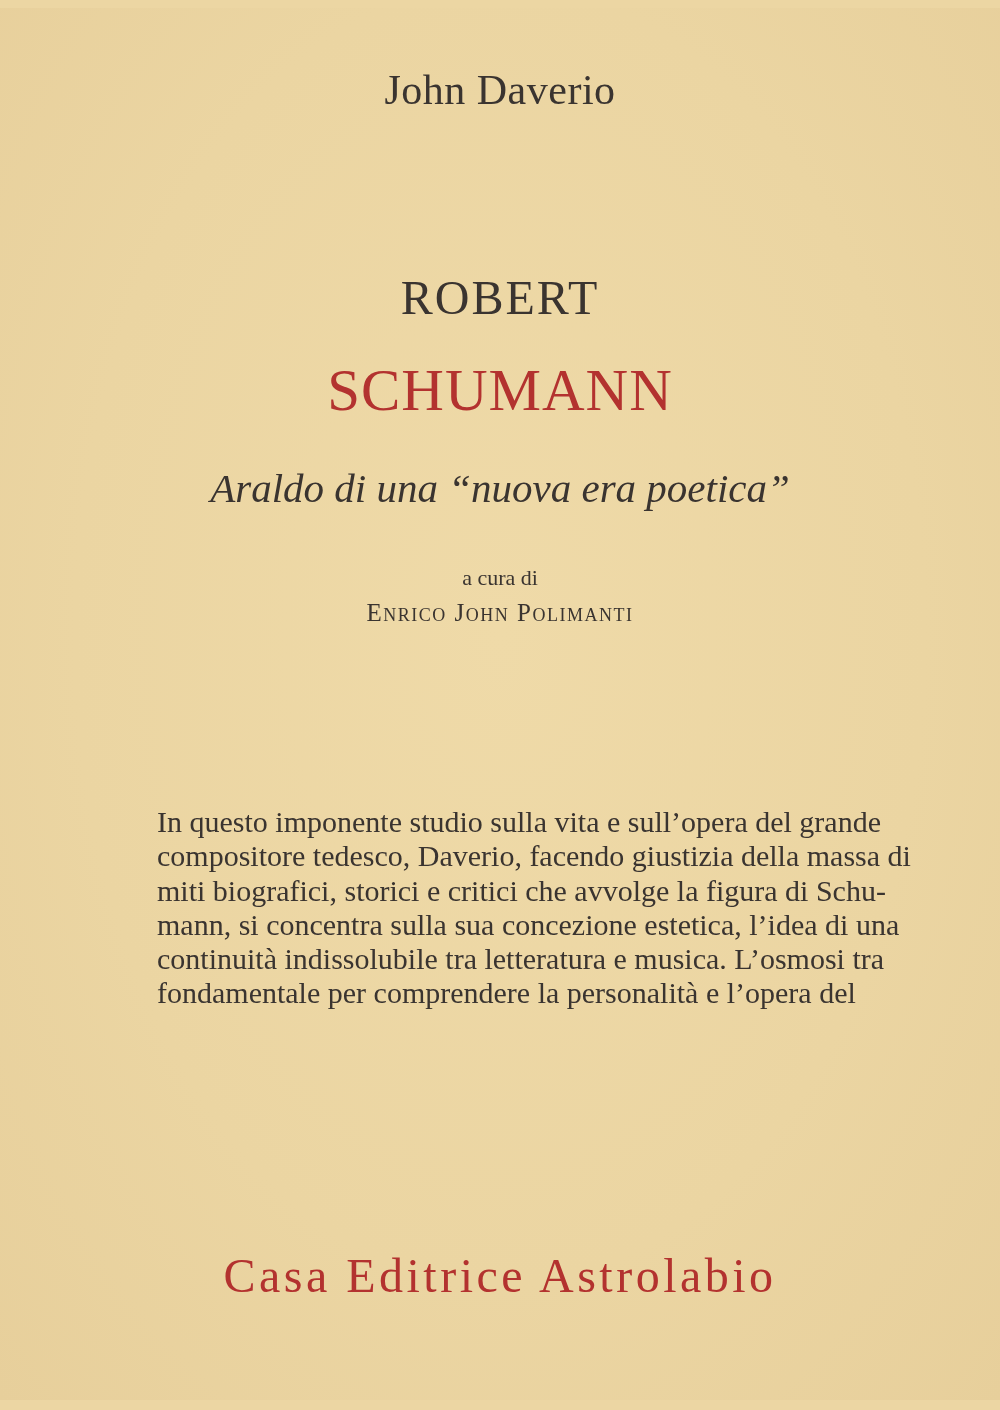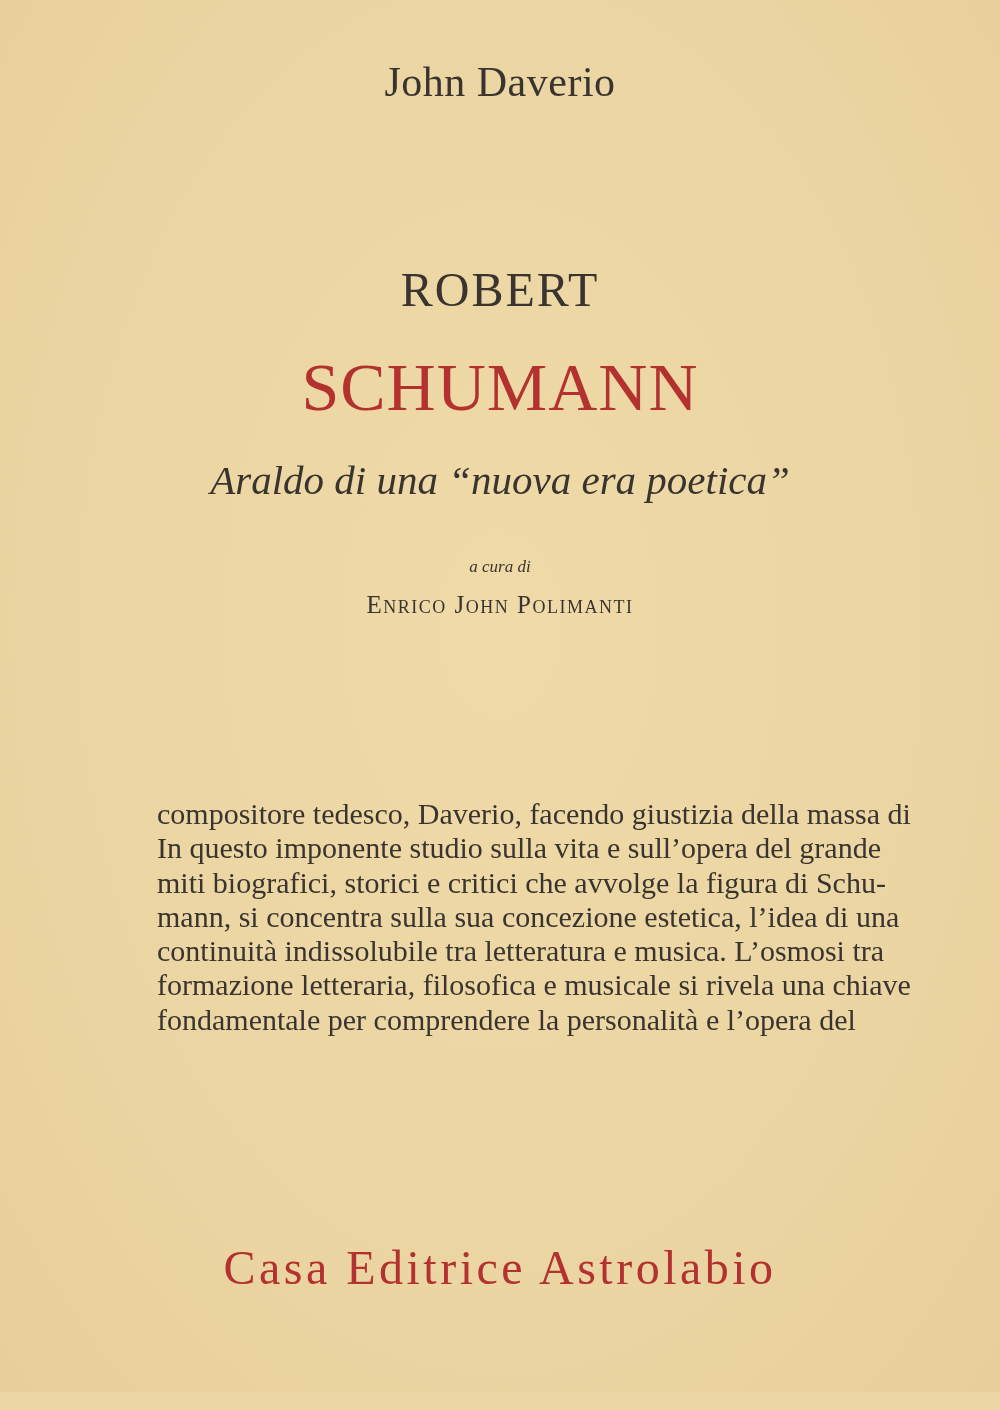--- a/index.html
+++ b/index.html
@@ -10,21 +10,21 @@
       width: 1000px;
       height: 1410px;
       background: #ecd6a3;
       position: relative;
       overflow: hidden;
       font-family: "Liberation Serif", "DejaVu Serif", serif;
       color: #3a3430;
     }
     .cover {
       position: absolute;
-      left: 0; top: 0;
+      left: 0; top: 8px;
       width: 1000px; height: 1392px;
       background: radial-gradient(ellipse at 50% 45%, #efdaa8 0%, #ebd5a2 60%, #e7cf9b 100%);
     }
     .center {
       position: absolute;
       left: 0;
       width: 1000px;
       text-align: center;
       white-space: nowrap;
     }
@@ -33,33 +33,32 @@
       font-size: 42px;
       letter-spacing: 0.5px;
     }
     .title-first {
       top: 262px;
       font-size: 48px;
       letter-spacing: 2px;
     }
     .title-last {
       top: 348px;
-      font-size: 68px;
+      font-size: 59px;
       color: #b3322f;
       letter-spacing: 1px;
     }
     .subtitle {
       top: 456px;
       font-size: 41px;
       font-style: italic;
     }
     .editor-label {
       top: 557px;
-      font-size: 17px;
-      font-style: italic;
+      font-size: 22px;
     }
     .editor-name {
       top: 591px;
       font-size: 25px;
       font-variant: small-caps;
       letter-spacing: 1.5px;
     }
     .blurb {
       position: absolute;
       left: 157px;
@@ -96,24 +95,23 @@
 
   <div class="center title-first">ROBERT</div>
   <div class="center title-last">SCHUMANN</div>
 
   <div class="center subtitle">Araldo di una “nuova era poetica”</div>
 
   <div class="center editor-label">a cura di</div>
   <div class="center editor-name">Enrico John Polimanti</div>
 
   <div class="blurb">
+    <span class="blurb-line">In questo imponente studio sulla vita e sull’opera del grande</span>
     <span class="blurb-line">compositore tedesco, Daverio, facendo giustizia della massa di</span>
-    <span class="blurb-line">In questo imponente studio sulla vita e sull’opera del grande</span>
     <span class="blurb-line">miti biografici, storici e critici che avvolge la figura di Schu-</span>
     <span class="blurb-line">mann, si concentra sulla sua concezione estetica, l’idea di una</span>
     <span class="blurb-line">continuità indissolubile tra letteratura e musica. L’osmosi tra</span>
-    <span class="blurb-line">formazione letteraria, filosofica e musicale si rivela una chiave</span>
     <span class="blurb-line">fondamentale per comprendere la personalità e l’opera del</span>
   </div>
 
   <div class="center publisher">Casa Editrice Astrolabio</div>
 
 </div>
 
 </body></html>

